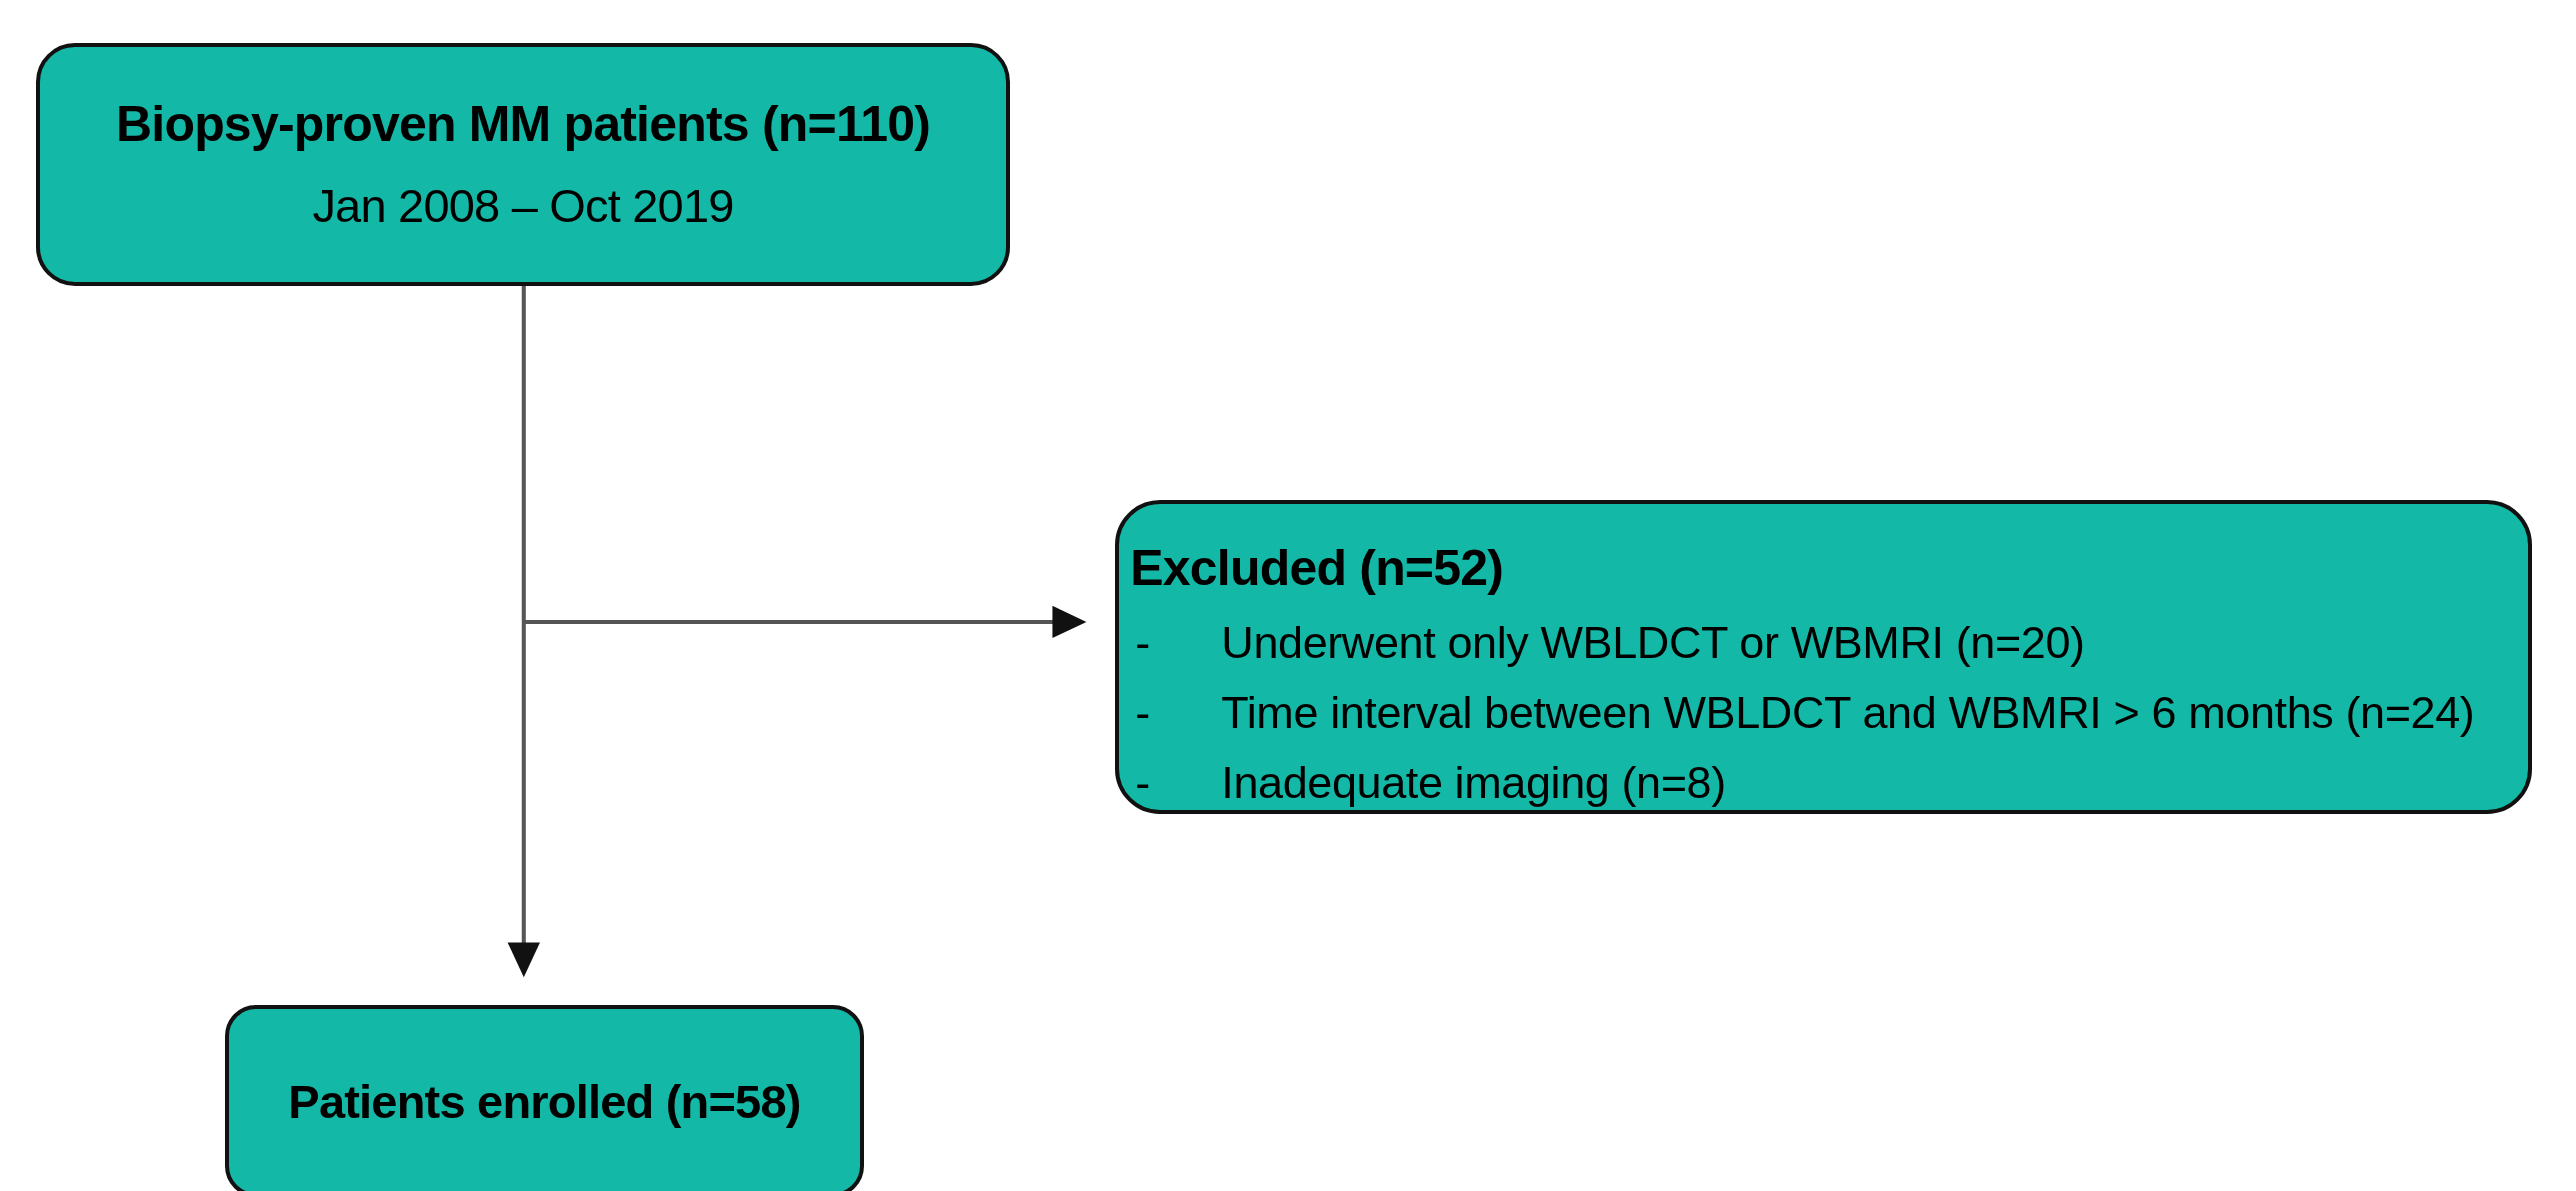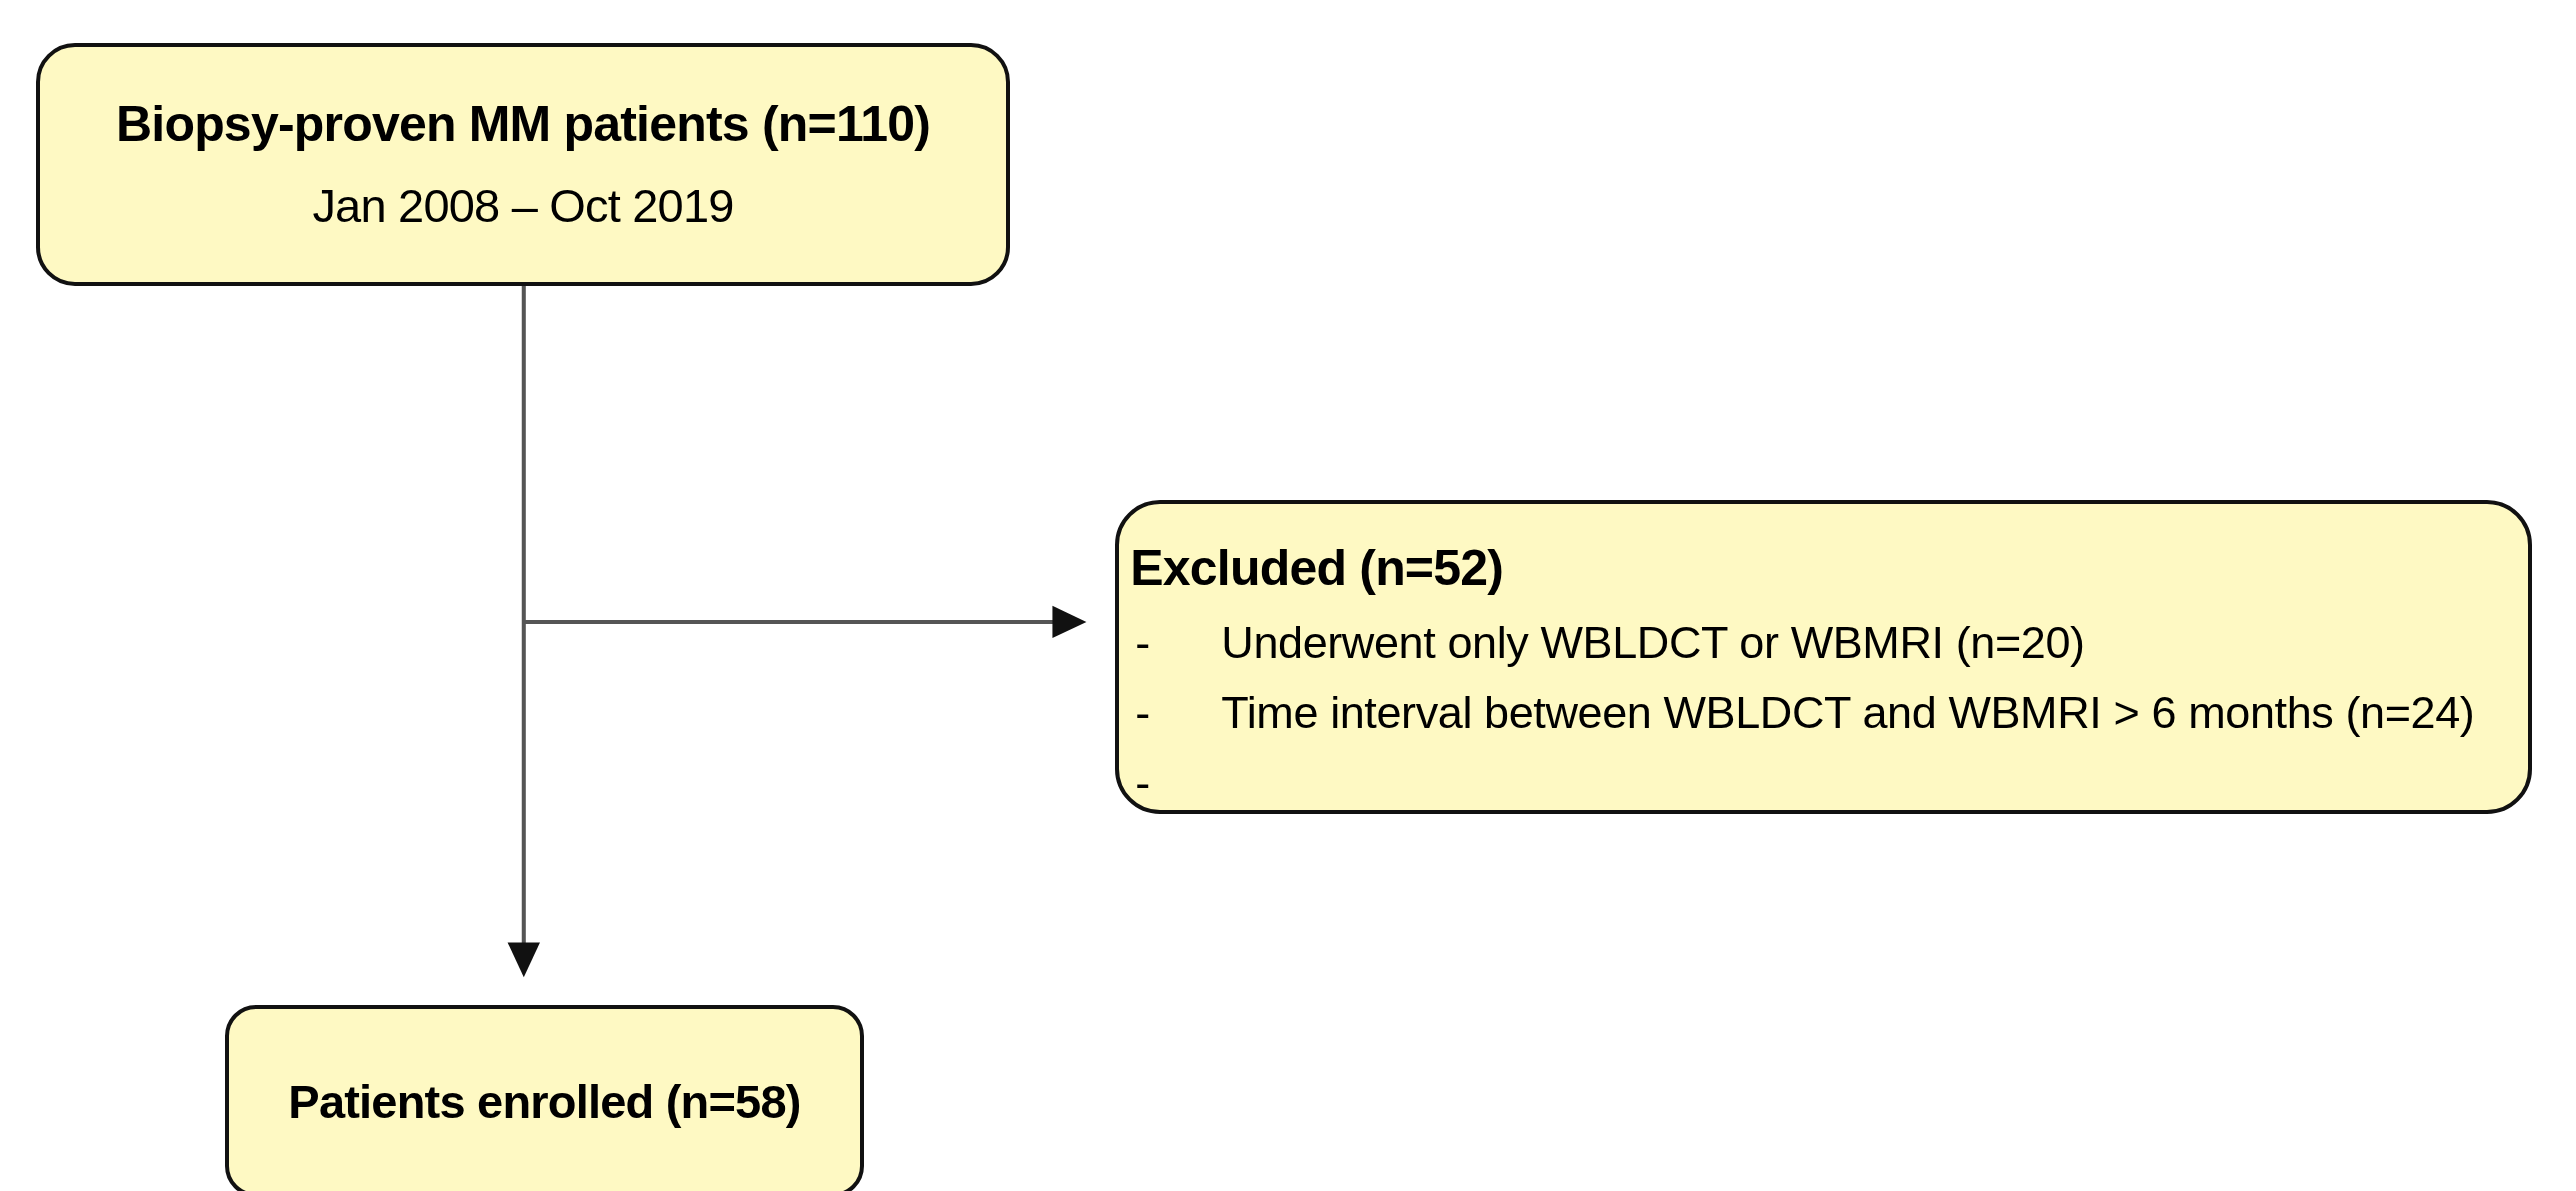--- a/index.html
+++ b/index.html
@@ -12,21 +12,21 @@
     height: 1192px;
     position: relative;
     overflow: hidden;
     font-family: "Liberation Sans", "DejaVu Sans", sans-serif;
     color: #000000;
   }
   .node {
     position: absolute;
     box-sizing: border-box;
     border: 4.9px solid #111111;
-    background: #fef9c3;
+    background: #14b8a6;
   }
   
   .node-patients {
     left: 36px;
     top: 43px;
     width: 974px;
     height: 243px;
     border-radius: 39px;
     display: flex;
     flex-direction: column;
@@ -131,20 +131,21 @@
     <div class="excluded-item">
       <span class="bullet-dash">-</span>
       <span class="bullet-text">Underwent only WBLDCT or WBMRI (n=20)</span>
     </div>
     <div class="excluded-item">
       <span class="bullet-dash">-</span>
       <span class="bullet-text">Time interval between WBLDCT and WBMRI &gt; 6 months (n=24)</span>
     </div>
     <div class="excluded-item">
       <span class="bullet-dash">-</span>
+      <span class="bullet-text">Inadequate imaging (n=8)</span>
     </div>
   </div>
 </div>
 
 <div class="node node-enrolled">
   <div class="enrolled-title">Patients enrolled (n=58)</div>
 </div>
 
 
 </body></html>

